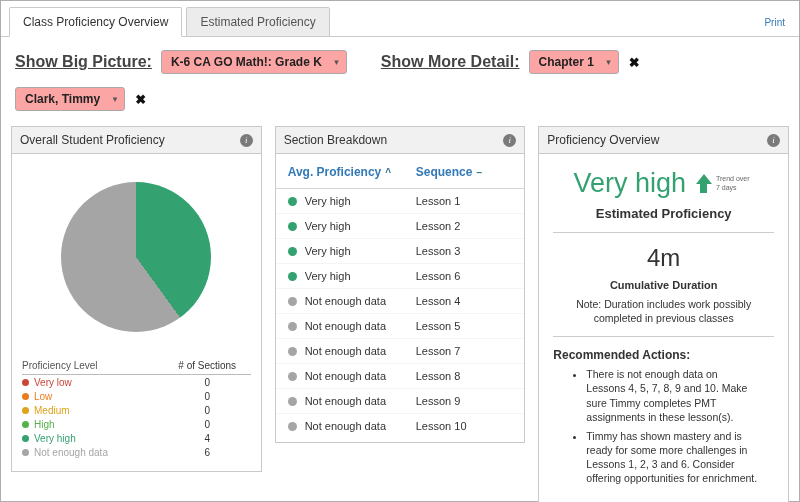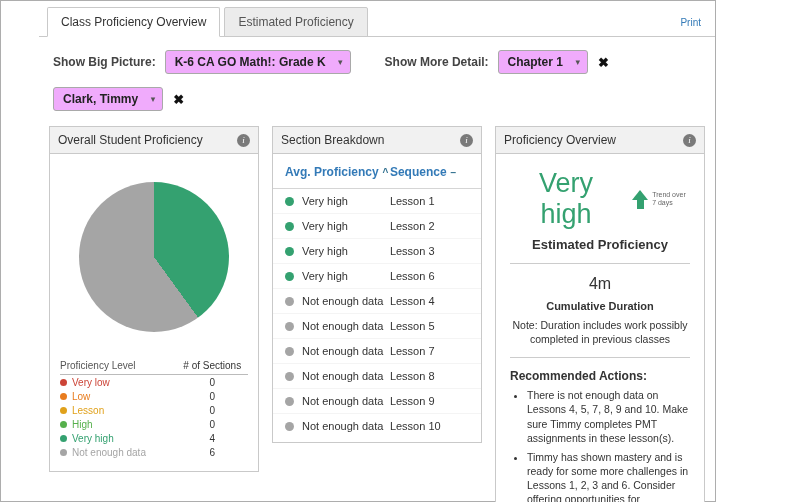--- a/index.html
+++ b/index.html
@@ -3,49 +3,48 @@
 <meta charset="utf-8">
 <style>
   * { box-sizing: border-box; }
   html, body { margin: 0; padding: 0; background: #fff; }
   body {
     width: 800px; height: 502px;
     font-family: "Liberation Sans", sans-serif;
     color: #333; overflow: hidden;
   }
   .page {
-    width: 716px; height: 502px;
+    width: 800px; height: 502px;
     border: 1px solid #adadad;
     background: #fff;
     position: relative;
-    padding-left: 38px;
   }
   
   .tabbar {
     display: flex; align-items: flex-end;
     border-bottom: 1px solid #c9c9c9;
     padding: 6px 14px 0 8px;
   }
   .tab {
     font-size: 12px; padding: 7px 13px;
     border: 1px solid #c9c9c9; border-bottom: none;
     margin-right: 4px; margin-bottom: -1px;
     cursor: pointer; white-space: nowrap;
     border-radius: 2px 2px 0 0;
   }
   .tab.active { background: #fff; color: #333; border-bottom: 1px solid #fff; }
   .tab.inactive { background: #ececec; color: #555; border-bottom: 1px solid #c9c9c9; }
   .print-link { margin-left: auto; font-size: 10px; color: #337ab7; text-decoration: none; padding-bottom: 8px; cursor: pointer; }
   
   .filter-row { display: flex; align-items: center; padding: 0 14px; margin-top: 13px; }
-  .f-label { font-size: 12px; font-weight: bold; color: #444; margin-right: 9px; white-space: nowrap; }
+  .f-label { font-size: 16px; font-weight: bold; color: #444; margin-right: 9px; white-space: nowrap; text-decoration: underline; }
   .f-label.ml { margin-left: 34px; }
   .select {
     position: relative; display: inline-flex; align-items: center;
-    background: #f0abfc; border: 1px solid #a9a9a9; border-radius: 3px;
+    background: #fca5a5; border: 1px solid #a9a9a9; border-radius: 3px;
     padding: 4px 24px 4px 9px; cursor: pointer; min-height: 24px;
   }
   .sel-val { font-size: 12px; font-weight: bold; color: #222; white-space: nowrap; }
   .caret { position: absolute; right: 7px; top: 50%; transform: translateY(-50%); font-size: 9px; color: #555; }
   .clear-x { font-size: 13px; font-weight: bold; color: #111; margin-left: 10px; cursor: pointer; }
   
   .panels { display: flex; align-items: flex-start; gap: 13px; padding: 0 10px; margin-top: 15px; }
   .panel { flex: 1; border: 1px solid #c9c9c9; background: #fff; }
   .panel-head {
     display: flex; align-items: center; justify-content: space-between;
@@ -82,25 +81,25 @@
   
   .p3-body { padding: 14px 14px 12px; text-align: center; }
   .ov-top { display: flex; align-items: center; justify-content: center; }
   .ov-level { font-size: 27px; }
   .trend-arrow { display: inline-flex; flex-direction: column; align-items: center; margin: 0 4px 0 10px; }
   .trend-arrow .head { width: 0; height: 0; border-left: 8px solid transparent; border-right: 8px solid transparent; border-bottom: 10px solid #34a170; }
   .trend-arrow .stem { width: 7px; height: 9px; background: #34a170; }
   .trend-label { width: 38px; font-size: 7px; color: #666; text-align: left; line-height: 1.15; }
   .ov-est { font-size: 13px; font-weight: bold; margin-top: 7px; }
   .p3-body hr { border: none; border-top: 1px solid #ccc; margin: 11px 0; }
-  .ov-duration { font-size: 16px; color: #333; margin-top: 2px; }
+  .ov-duration { font-size: 24px; color: #333; margin-top: 2px; }
   .ov-cum { font-size: 11px; font-weight: bold; margin-top: 7px; }
   .ov-note { font-size: 10.5px; color: #333; margin-top: 7px; line-height: 1.3; }
   .ov-rec { font-size: 12px; font-weight: bold; text-align: left; margin-top: 2px; }
-  .ov-list { margin: 5px 0 0; padding-left: 17px; text-align: left; font-size: 10.5px; line-height: 1.35; color: #333; }
+  .ov-list { margin: 5px 16px 0; padding-left: 17px; text-align: left; font-size: 10.5px; line-height: 1.35; color: #333; }
   .ov-list li { margin-bottom: 5px; }
 </style>
 </head>
 <body>
 
 <div class="page">
 
   <div class="tabbar">
     <div class="tab active">Class Proficiency Overview</div>
     <div class="tab inactive">Estimated Proficiency</div>
@@ -153,21 +152,21 @@
           <div class="leg-row">
             <span class="leg-col1">
                 <span class="dot" style="background-color: rgb(232, 124, 30);"></span>
                 <span style="color: rgb(232, 124, 30);">Low</span>
               </span>
             <span class="leg-col2">0</span>
           </div>
           <div class="leg-row">
             <span class="leg-col1">
                 <span class="dot" style="background-color: rgb(224, 161, 27);"></span>
-                <span style="color: rgb(224, 161, 27);">Lesson</span>
+                <span style="color: rgb(224, 161, 27);">Medium</span>
               </span>
             <span class="leg-col2">0</span>
           </div>
           <div class="leg-row">
             <span class="leg-col1">
                 <span class="dot" style="background-color: rgb(86, 176, 76);"></span>
                 <span style="color: rgb(86, 176, 76);">High</span>
               </span>
             <span class="leg-col2">0</span>
           </div>

